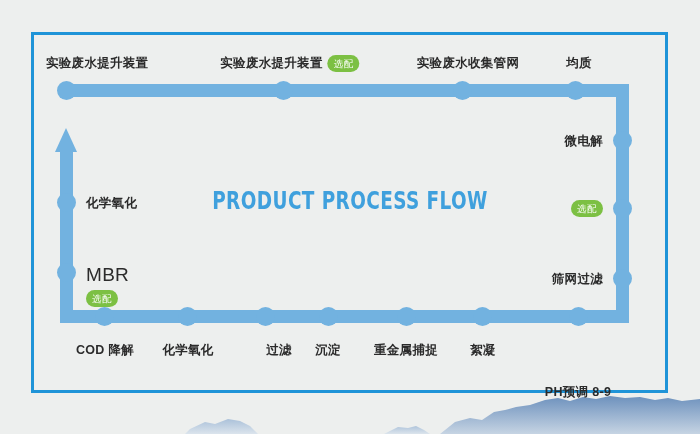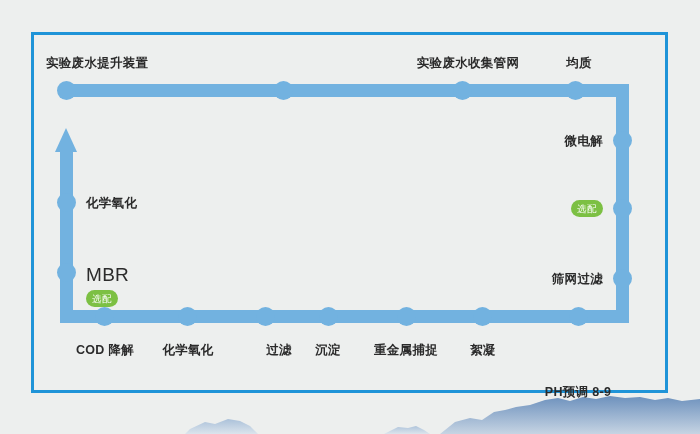--- a/index.html
+++ b/index.html
@@ -161,20 +161,23 @@
 
   <div class="node" style="left:66px;  top:90.5px;"></div>
   <div class="node" style="left:283px; top:90.5px;"></div>
   <div class="node" style="left:462px; top:90.5px;"></div>
   <div class="node" style="left:575px; top:90.5px;"></div>
 
   <div class="label" style="left:46px; top:55px;">
     <span class="txt">实验废水提升装置</span>
   </div>
 
+  <div class="label center" style="left:290px; top:55px;">
+    <span class="txt">实验废水提升装置</span><span class="badge">选配</span>
+  </div>
 
   <div class="label center" style="left:468px; top:55px;">
     <span class="txt">实验废水收集管网</span>
   </div>
 
   <div class="label center" style="left:579px; top:55px;">
     <span class="txt">均质</span>
   </div>
 
   <div class="node" style="left:622.5px; top:140px;"></div>
@@ -228,14 +231,17 @@
 
   <div class="label" style="left:86px; top:264px;">
     <span class="txt" style="font-weight:normal;font-size:19px;">MBR</span>
     <span class="badge below">选配</span>
   </div>
 
   <div class="label" style="left:86px; top:195px;">
     <span class="txt">化学氧化</span>
   </div>
 
+  <div class="flow-title">
+    <span>PRODUCT PROCESS FLOW</span>
+  </div>
 
 </div>
 
 </body></html>

